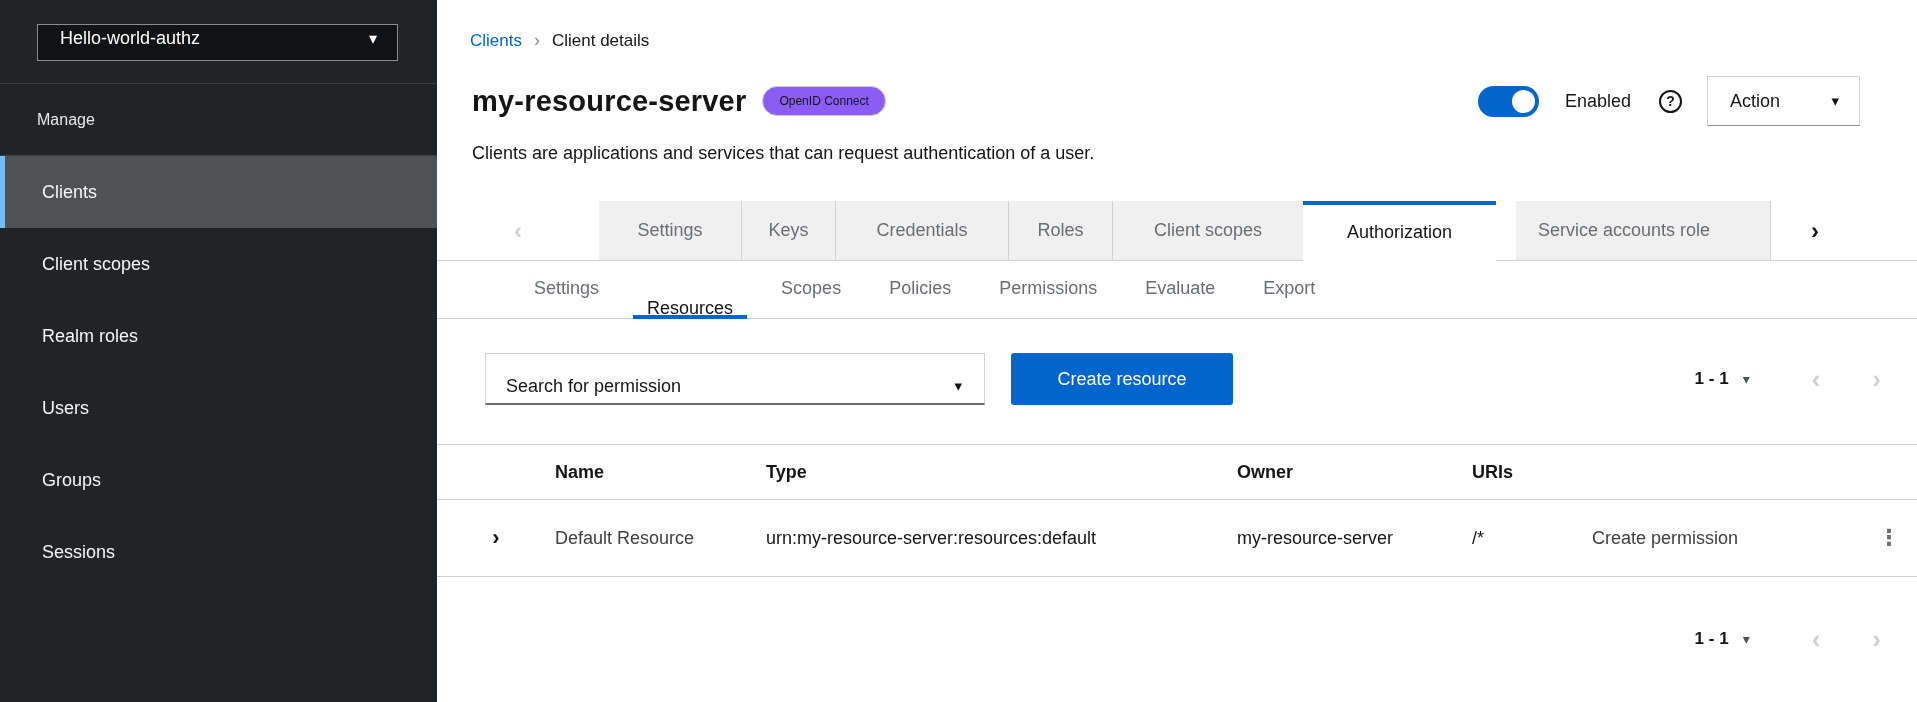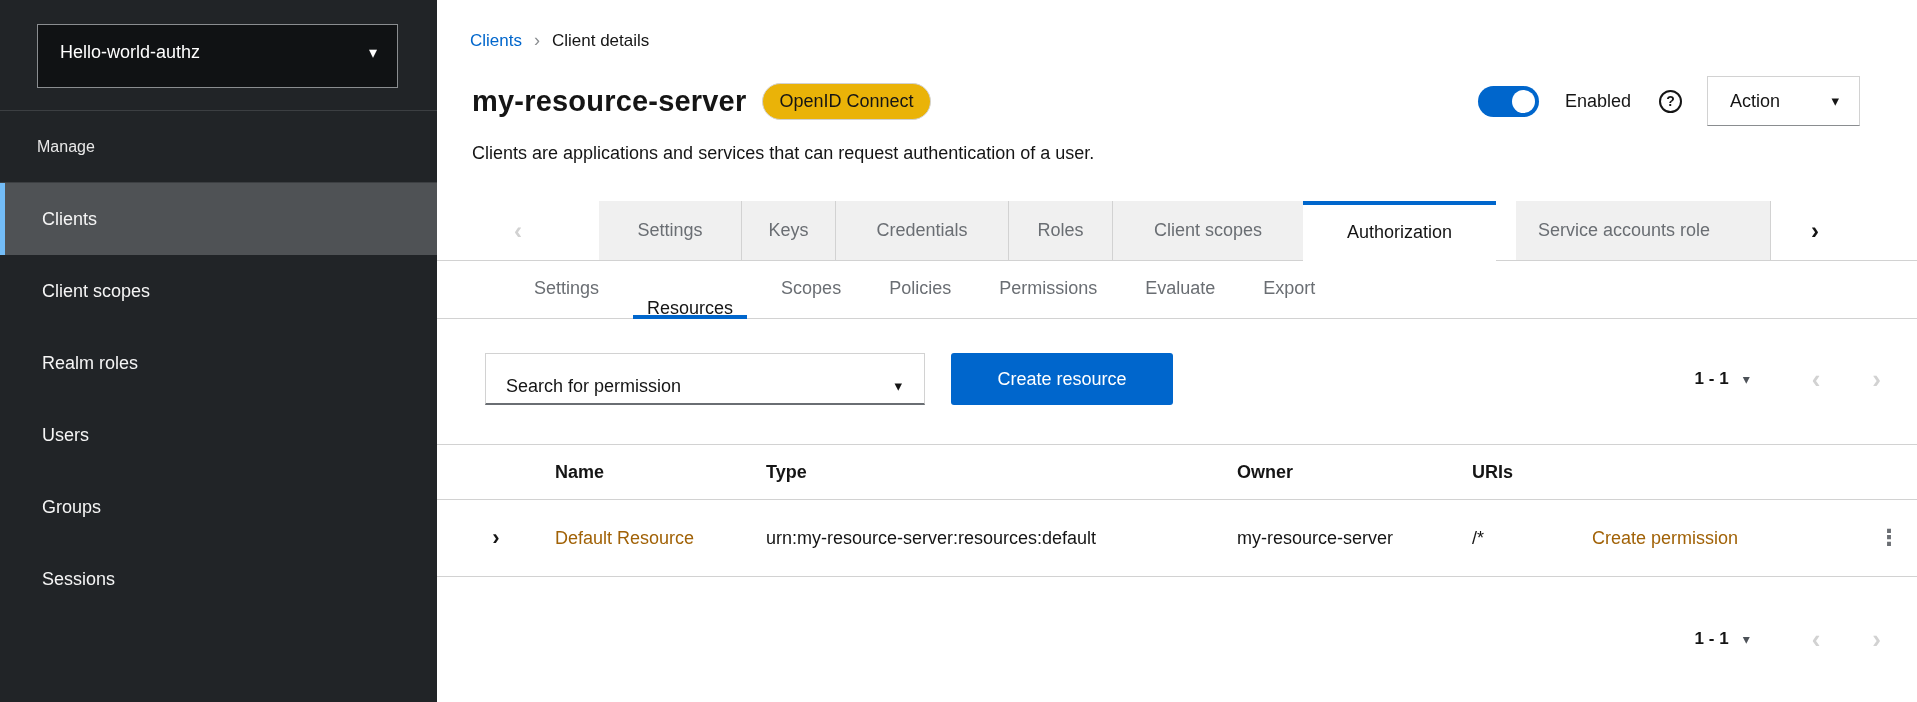--- a/index.html
+++ b/index.html
@@ -9,21 +9,21 @@
     background:#ffffff; color:#151515; display:flex;
   }
 
   
   .sidebar {
     width:437px; min-width:437px; height:702px;
     background:#212427; color:#ffffff; display:flex; flex-direction:column;
   }
   .realm-section { padding:24px 39px 22px 37px; border-bottom:1px solid #3c3f42; }
   .realm-selector {
-    height:64px; background:#101214; border:1px solid #8a8d90;
+    height:37px; background:#101214; border:1px solid #8a8d90;
     display:flex; align-items:center; justify-content:space-between;
     padding:0 20px 8px 22px; cursor:pointer;text-align:right;
   }
   .realm-selector .realm-name { font-size:18px; color:#ffffff; }
   .realm-selector .caret { color:#ffffff; font-size:16px; }
   .nav-section-title {
     height:71px; display:flex; align-items:center; padding-left:37px;
     font-size:16px; color:#e8e8e8;
   }
   .nav-list { list-style:none; border-top:1px solid #3c3f42; }
@@ -42,22 +42,22 @@
   .breadcrumb .crumb-link { color:#0066cc; cursor:pointer; text-decoration:none; }
   .breadcrumb .crumb-divider { color:#8a8d90; font-size:18px; }
   .breadcrumb .crumb-current { color:#151515; }
 
   .header-row {
     margin:24px 57px 0 35px; height:52px;
     display:flex; align-items:center;
   }
   .page-title { font-size:29px; font-weight:700; color:#151515; letter-spacing:0.2px; }
   .protocol-badge {
-    margin-left:16px; padding:7px 16px; border:1px solid #d2d2d2; background:#eab308;
-    border-radius:20px; font-size:18px; color:#151515; white-space:nowrap;
+    margin-left:16px; padding:7px 16px; border:1px solid #d2d2d2; background:#8b5cf6;
+    border-radius:20px; font-size:12px; color:#151515; white-space:nowrap;
   }
   .header-controls { margin-left:auto; display:flex; align-items:center; }
   .switch {
     width:61px; height:31px; border-radius:16px; background:#0066cc;
     position:relative; cursor:pointer;
   }
   .switch .knob {
     position:absolute; right:4px; top:4px; width:23px; height:23px;
     border-radius:50%; background:#ffffff;
   }
@@ -110,21 +110,21 @@
   .subtab {
     display:flex; align-items:center; padding:0 14px; margin-right:20px;
     font-size:18px; color:#6a6e73; cursor:pointer;
     border-bottom:4px solid transparent; margin-bottom:-1px; white-space:nowrap;
   }
   .subtab--active { color:#151515; border-bottom-color:#0066cc;margin-top:41px; }
 
   
   .toolbar { margin:34px 36px 0 48px; height:52px; display:flex; align-items:center; }
   .search-select {
-    width:440px; height:52px; border:1px solid #d2d2d2; border-bottom:2px solid #6a6e73;
+    width:500px; height:52px; border:1px solid #d2d2d2; border-bottom:2px solid #6a6e73;
     background:#ffffff; display:flex; align-items:center; justify-content:space-between;
     padding:15px 22px 0 20px; font-size:18px; color:#151515; cursor:pointer;
   }
   .search-select .caret { font-size:15px; }
   .create-btn {
     margin-left:26px; width:222px; height:52px; background:#0066cc; color:#ffffff;
     border:none; border-radius:3px; font-size:18px; cursor:pointer;
     font-family:inherit;
   }
   .pagination { margin-left:auto; display:flex; align-items:center; }
@@ -138,21 +138,21 @@
   .resource-table { margin-top:39px; }
   .tbl-grid {
     display:grid; grid-template-columns:118px 211px 471px 235px 120px 1fr 56px;
     align-items:center;
   }
   .tbl-header { height:56px; border-top:1px solid #d2d2d2; border-bottom:1px solid #d2d2d2; }
   .tbl-header .th { font-size:18px; font-weight:700; color:#151515; }
   .tbl-row { height:77px; border-bottom:1px solid #d2d2d2; }
   .cell-expand { display:flex; justify-content:center; }
   .expand-chevron { font-size:22px; font-weight:700; color:#151515; cursor:pointer; line-height:1; }
-  .cell-link { color:#a16207; font-size:18px; cursor:pointer; }
+  .cell-link { color:#404040; font-size:18px; cursor:pointer; }
   .cell-text { color:#151515; font-size:18px; }
   .cell-action { text-align:left; padding-right:53px; }
   .cell-kebab { display:flex; justify-content:center; }
   .kebab { font-size:22px; color:#6a6e73; letter-spacing:0; cursor:pointer; font-weight:700; }
 
   .bottom-pagination { margin:36px 36px 0 0; height:52px; display:flex; align-items:center; }
 </style>
 </head>
 <body>
 

